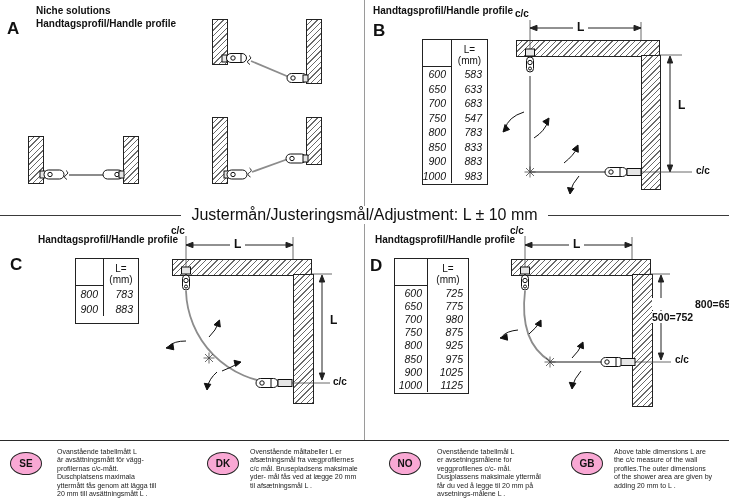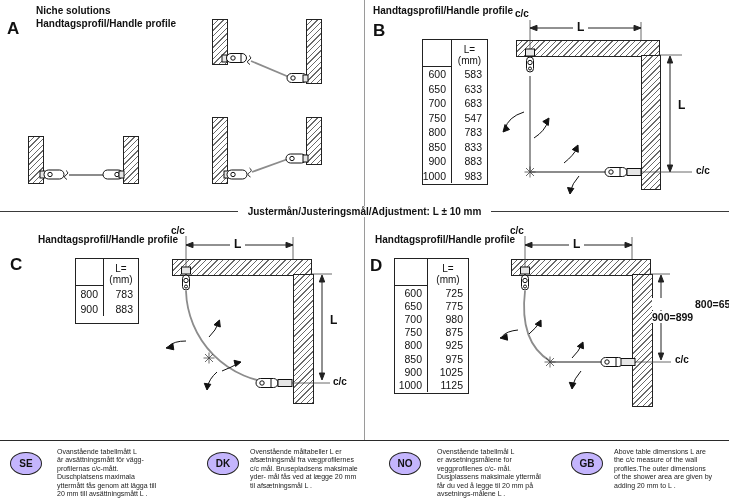--- a/index.html
+++ b/index.html
@@ -6,38 +6,38 @@
   body{width:729px;height:500px;position:relative;background:#fff;color:#111;
        font-family:"Liberation Sans",sans-serif;overflow:hidden;}
   .quad{position:absolute;}
   .title{position:absolute;font-weight:bold;font-size:10px;white-space:nowrap;}
   .letter{position:absolute;font-weight:bold;font-size:17px;}
   .wall{position:absolute;border:1px solid #222;
         background:repeating-linear-gradient(135deg,#fff 0px,#fff 3px,#6a6a6a 3px,#6a6a6a 4px);}
   svg.overlay{position:absolute;left:0;top:0;pointer-events:none;}
   
   .mtable{position:absolute;border:1.2px solid #222;background:#fff;display:grid;font-size:10.5px;}
-  .mtable .cell{display:flex;align-items:center;justify-content:flex-end;padding-right:5px;}
+  .mtable .cell{display:flex;align-items:center;justify-content:flex-end;padding-right:5px;font-style:italic;}
   .mtable .c1{border-right:1px solid #222;}
   .mtable .hdr1{border-right:1px solid #222;border-bottom:1px solid #222;}
   .mtable .hdr2{display:flex;flex-direction:column;align-items:center;justify-content:flex-end;
                 padding-bottom:1px;font-size:10px;line-height:11px;}
   
   .dlabel{position:absolute;font-weight:bold;font-size:10px;background:#fff;padding:0 2px;white-space:nowrap;}
   .llabel{position:absolute;font-weight:bold;font-size:12px;background:#fff;padding:0 4px;}
   .eqlabel{position:absolute;font-weight:bold;font-size:10.5px;background:#fff;white-space:nowrap;}
   
   .adjbar{position:absolute;left:0;right:0;top:206px;display:flex;align-items:center;}
   .adjbar .rule{flex:1;height:1px;background:#3a3a3a;}
-  .adjbar .adjtext{font-weight:bold;font-size:10px;padding:0 10px;background:#fff;white-space:nowrap;}
+  .adjbar .adjtext{font-weight:normal;font-size:16px;padding:0 10px;background:#fff;white-space:nowrap;}
   .vdivider{position:absolute;left:364px;top:0;width:1px;height:440px;background:#9a9a9a;}
   .hbottom{position:absolute;left:0;top:440px;width:729px;height:1px;background:#2a2a2a;}
   
   .note-badge{position:absolute;width:30px;height:21px;border:1.4px solid #222;border-radius:50%;
-              display:flex;align-items:center;justify-content:center;font-weight:bold;font-size:10px;background:#c4b5fd;}
+              display:flex;align-items:center;justify-content:center;font-weight:bold;font-size:10px;background:#f9a8d4;}
   .note-text{position:absolute;font-size:7px;line-height:8.4px;white-space:pre;color:#222;}
 </style>
 </head>
 <body>
 
 <div class="vdivider"></div>
 
 <div class="quad" style="left:0;top:0;width:364px;height:206px;">
   <div class="title" style="left:36px;top:5px;">Niche solutions</div>
   <div class="title" style="left:36px;top:18px;">Handtagsprofil/Handle profile</div>
@@ -302,21 +302,21 @@
         <polygon points="177,107 171.2,111.2 177.2,113.8"></polygon>
       <path d="M208,145 Q215,138 217.8,131.5" fill="none"></path>
         <polygon points="219,129 213.3,133.4 219.5,135.8"></polygon>
       <path d="M217,158 Q210,166 208.5,173" fill="none"></path>
         <polygon points="208,176 205.3,169.3 211.8,170.3"></polygon>
     </g>
   </svg>
   <span class="dlabel" style="left:144px;top:12px;">c/c</span>
   <span class="llabel" style="left:205px;top:24px;">L</span>
   <span class="eqlabel" style="left:288px;top:85px;padding-left:43px;">800=652</span>
-  <span class="eqlabel" style="left:288px;top:98px;">900=899</span>
+  <span class="eqlabel" style="left:288px;top:98px;">500=752</span>
   <span class="dlabel" style="left:309px;top:141px;">c/c</span>
 </div>
 
 <div class="hbottom"></div>
 
 <div>
   <div class="note-badge" style="left:10px;top:452px;">SE</div>
   <div class="note-text" style="left:57px;top:448px;">Ovanstående tabellmått L
 är avsättningsmått för vägg-
 profilernas c/c-mått.

